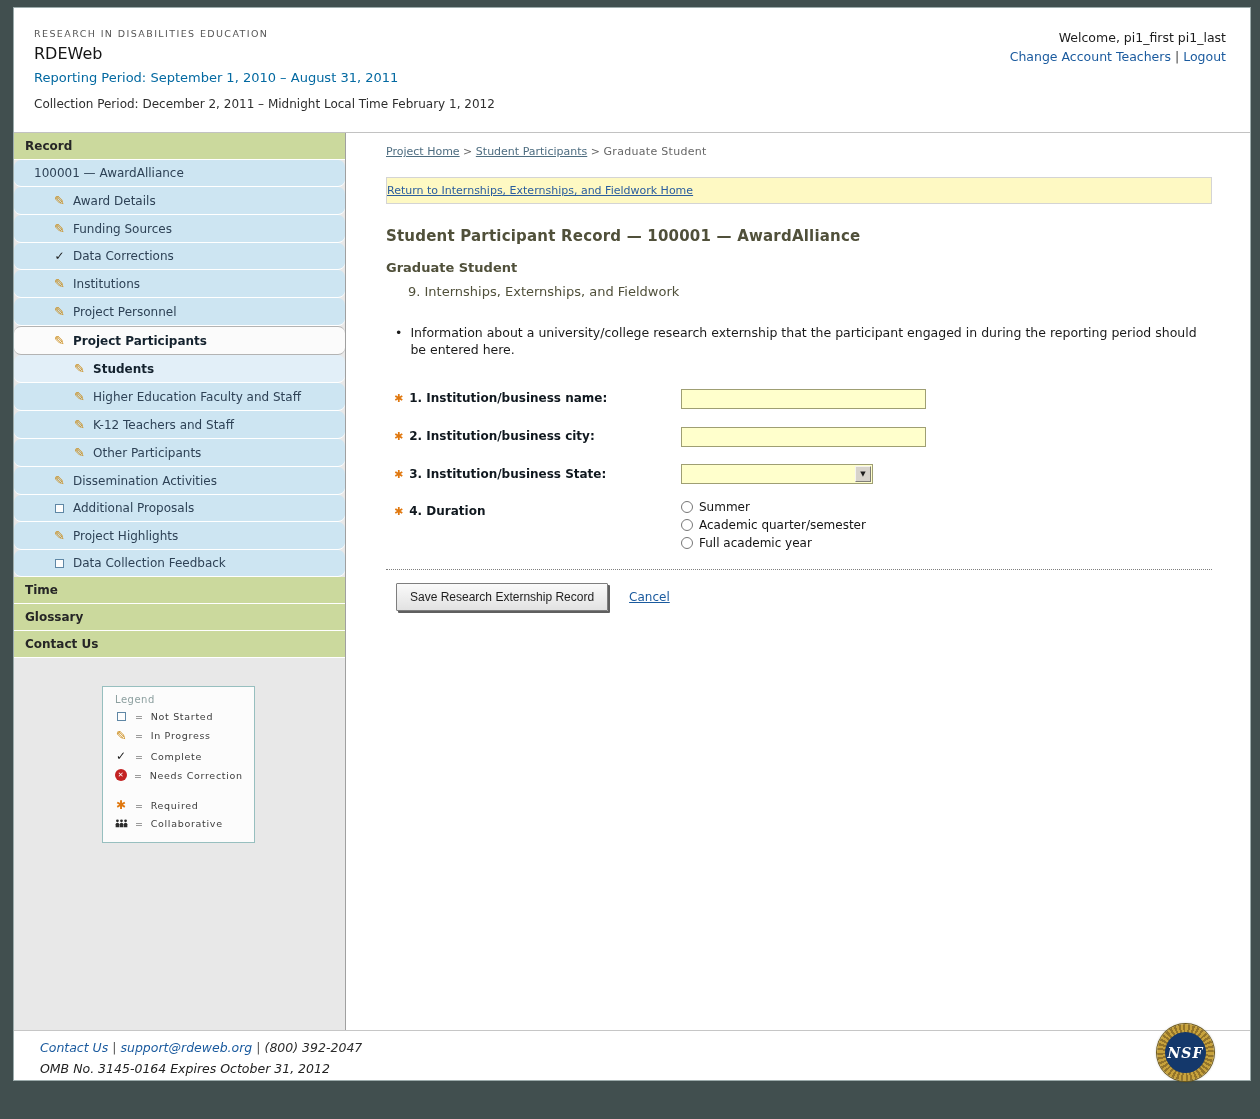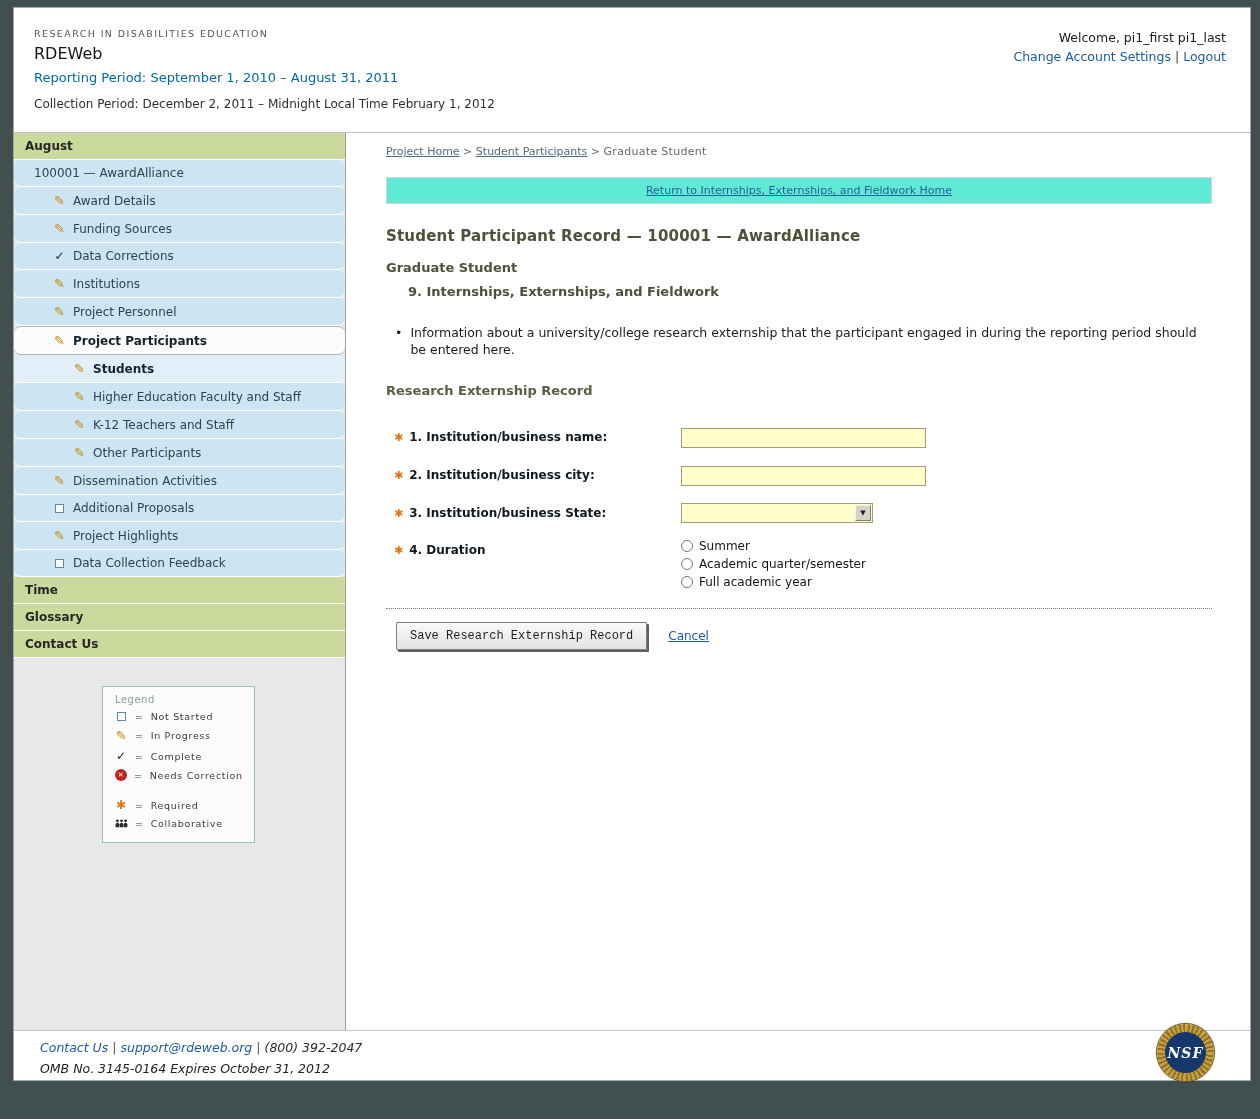--- a/index.html
+++ b/index.html
@@ -41,40 +41,40 @@
   .legend{margin:28px 0 0 88px;width:153px;border:1px solid #97bfbf;background:#fcfcfc;padding:7px 8px 13px 12px;}
   .legend-title{font-size:10px;color:#8da0a0;letter-spacing:.5px;}
   .legend-row{display:flex;align-items:center;gap:7px;margin-top:6px;font-size:9.5px;letter-spacing:.7px;color:#3c3c3c;}
   .legend-items .legend-row:nth-child(5){margin-top:17px;}
 
   
   .breadcrumb{font-size:11px;color:#666;}
   .bc-link{color:#4e6d80;text-decoration:underline;cursor:pointer;}
   .bc-sep{color:#666;}
   .bc-current{color:#666;letter-spacing:.3px;}
-  .return-bar{margin-top:19px;border:1px solid #d4d4d4;background:#5eead4;text-align:center;padding:6px 0;font-size:11px;}
+  .return-bar{margin-top:19px;border:1px solid #d4d4d4;background:#fef9c3;padding:6px 0;font-size:11px;}
   .return-bar a{color:#2a5d9e;text-decoration:underline;cursor:pointer;}
   .page-title{margin-top:23px;font-size:15px;font-weight:bold;color:#50503a;letter-spacing:.2px;}
   .subtitle{margin-top:15px;font-size:13px;font-weight:bold;color:#50503a;}
-  .section-title{margin-top:9px;padding-left:22px;font-size:13px;font-weight:bold;color:#50503a;}
+  .section-title{margin-top:9px;padding-left:22px;font-size:13px;font-weight:normal;color:#50503a;}
   .bullet-row{margin-top:26px;padding-left:9px;font-size:12.5px;color:#1b1b1b;display:flex;gap:8px;line-height:1.35;}
   .form-title{margin-top:24px;font-size:13px;font-weight:bold;color:#5d5d42;}
   .form{margin-top:29px;}
   .frow{display:flex;align-items:flex-start;margin-bottom:17px;padding-left:8px;}
   .flabel{flex:0 0 287px;display:flex;gap:6px;font-size:12px;font-weight:bold;color:#10181f;padding-top:3px;}
   .req{color:#e0780f;font-size:11px;padding-top:1px;}
   .txt-input{width:245px;height:20px;background:#ffffcc;border:1px solid #9f9f73;font-size:12px;padding:1px 4px;font-family:inherit;}
   .combo{width:192px;height:20px;background:#ffffcc;border:1px solid #9f9f73;position:relative;cursor:pointer;}
   .combo-btn{position:absolute;top:1px;right:1px;bottom:1px;width:16px;background:#d7d3cb;border:1px solid;border-color:#f5f3ef #807e77 #807e77 #f5f3ef;display:flex;align-items:center;justify-content:center;font-size:7px;color:#1d1d1d;}
   .radios{display:flex;flex-direction:column;gap:4px;margin-top:-1px;}
   .radio-row{display:flex;align-items:center;gap:6px;font-size:12px;color:#141414;cursor:pointer;}
   .radio-row input{width:12px;height:12px;margin:0;}
   .dotted{border-top:1px dotted #7f7f7f;margin-top:19px;}
   .actions{margin-top:13px;display:flex;align-items:center;gap:21px;padding-left:10px;}
-  .save-btn{font-family:Liberation Mono, monospace;font-size:12px;color:#1e1e1e;background:linear-gradient(#fafafa,#e2e2e2);border:1px solid #7e7e7e;box-shadow:2px 2px 0 #5f5f5f;padding:6px 13px;cursor:pointer;border-radius:1px;}
+  .save-btn{font-family:Liberation Sans, sans-serif;font-size:12px;color:#1e1e1e;background:linear-gradient(#fafafa,#e2e2e2);border:1px solid #7e7e7e;box-shadow:2px 2px 0 #5f5f5f;padding:6px 13px;cursor:pointer;border-radius:1px;}
   .cancel-link{color:#1a5a9e;text-decoration:underline;font-size:12px;cursor:pointer;}
 
   
   .footer{flex:0 0 50px;position:relative;border-top:1px solid #c6c6c6;padding:9px 22px 0 26px;font-size:12.5px;color:#2b2b2b;font-style:italic;}
   .f1 a{color:#1a5a9e;text-decoration:none;cursor:pointer;}
   .f1 .fsep{color:#555;margin:0 4px;}
   .f2{margin-top:6px;color:#222;}
   .nsf{position:absolute;top:-7px;right:36px;width:57px;height:57px;border-radius:50%;
        background:repeating-conic-gradient(#c7a23c 0deg 5deg,#93742a 5deg 10deg);
        display:flex;align-items:center;justify-content:center;
@@ -89,29 +89,29 @@
   <div class="page">
 
     <div class="header">
       <div class="hdr-org">RESEARCH IN DISABILITIES EDUCATION</div>
       <div class="hdr-app">RDEWeb</div>
       <div class="hdr-rp">Reporting Period: September 1, 2010 – August 31, 2011</div>
       <div class="hdr-cp">Collection Period: December 2, 2011 – Midnight Local Time February 1, 2012</div>
       <div class="hdr-right">
         <div>Welcome, pi1_first pi1_last</div>
         <div class="hdr-links">
-          <a href="#">Change Account Settings</a><span class="sep">|</span><a href="#">Logout</a>
+          <a href="#">Change Account Teachers</a><span class="sep">|</span><a href="#">Logout</a>
         </div>
       </div>
     </div>
 
     <div class="body">
 
       <div class="sidebar">
-        <div class="sb-head">August</div>
+        <div class="sb-head">Record</div>
         <div class="sb-item" style="padding-left:20px;">100001 — AwardAlliance</div>
         <nav>
             <div class="sb-item lvl1">
               <span class="icn icn-pencil">✎</span>
               <span class="lbl">Award Details</span>
             </div>
             <div class="sb-item lvl1">
               <span class="icn icn-pencil">✎</span>
               <span class="lbl">Funding Sources</span>
             </div>
@@ -226,21 +226,20 @@
 
         <div class="page-title">Student Participant Record — 100001 — AwardAlliance</div>
         <div class="subtitle">Graduate Student</div>
         <div class="section-title">9. Internships, Externships, and Fieldwork</div>
 
         <div class="bullet-row">
           <span class="bullet-glyph">•</span>
           <span>Information about a university/college research externship that the participant engaged in during the reporting period should be entered here.</span>
         </div>
 
-        <div class="form-title">Research Externship Record</div>
 
         <div class="form">
 
           <div class="frow">
             <div class="flabel">
               <span class="req">✱</span>
               <span>1. Institution/business name:</span>
             </div>
             <div class="fctrl"><input type="text" class="txt-input" style=""></div>
           </div>

